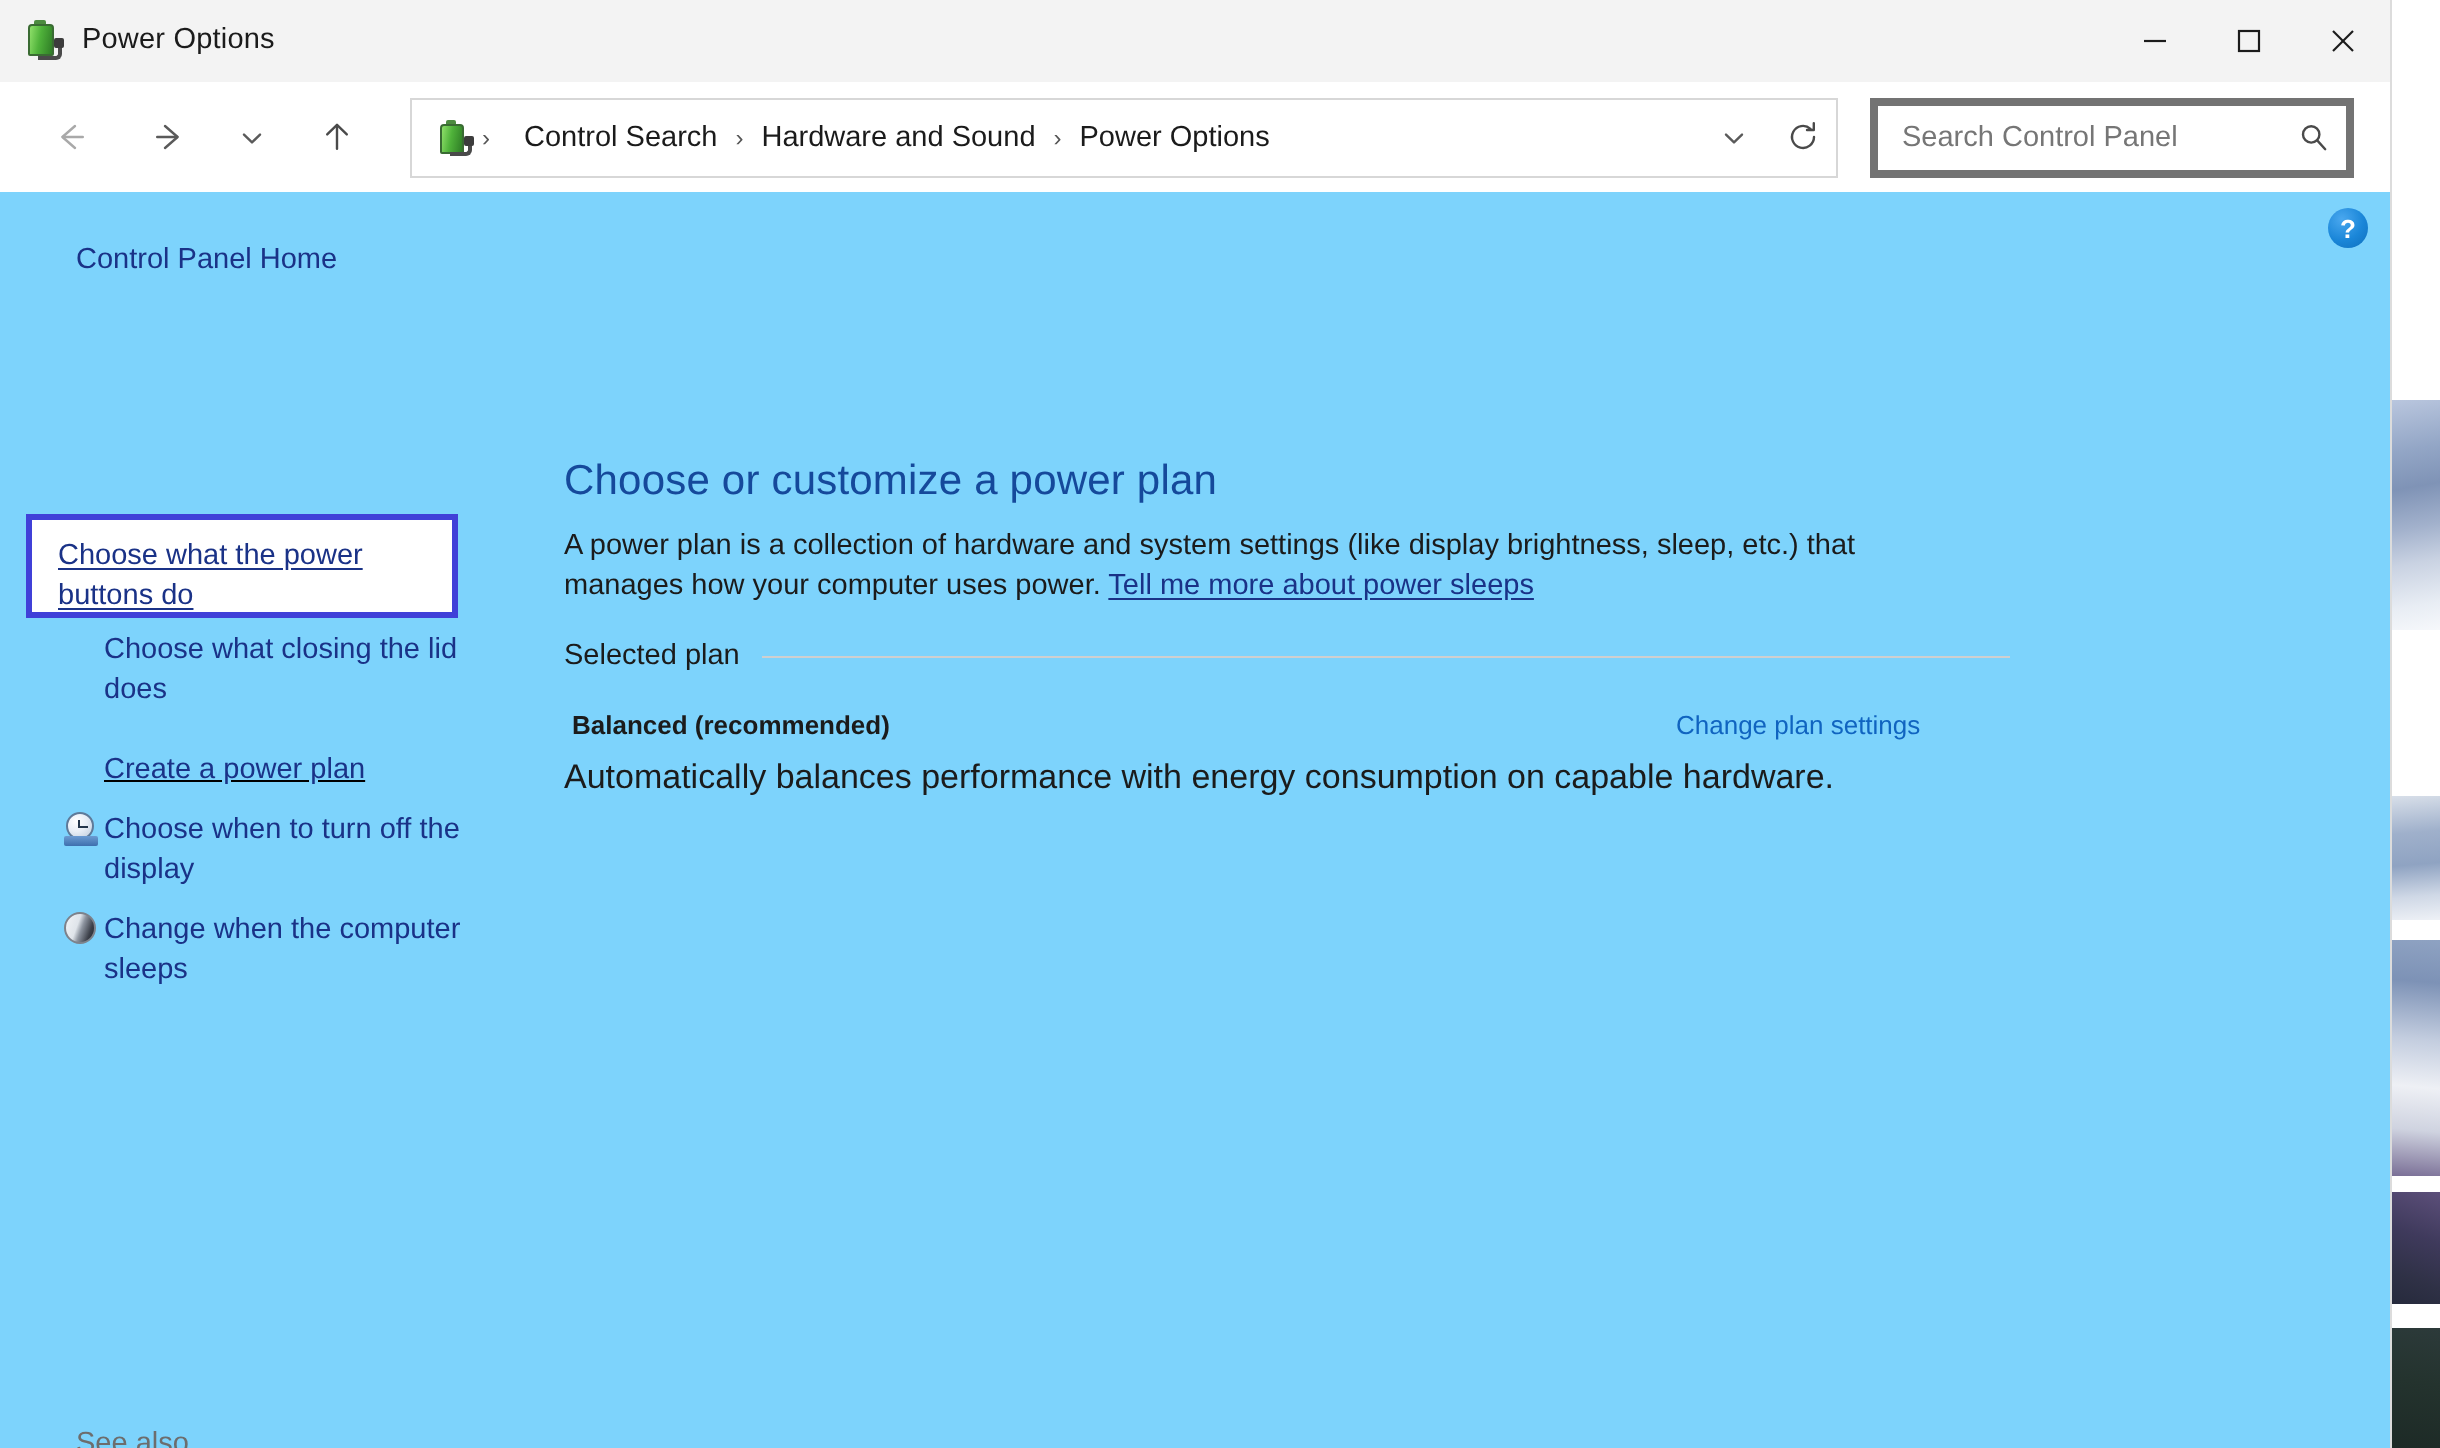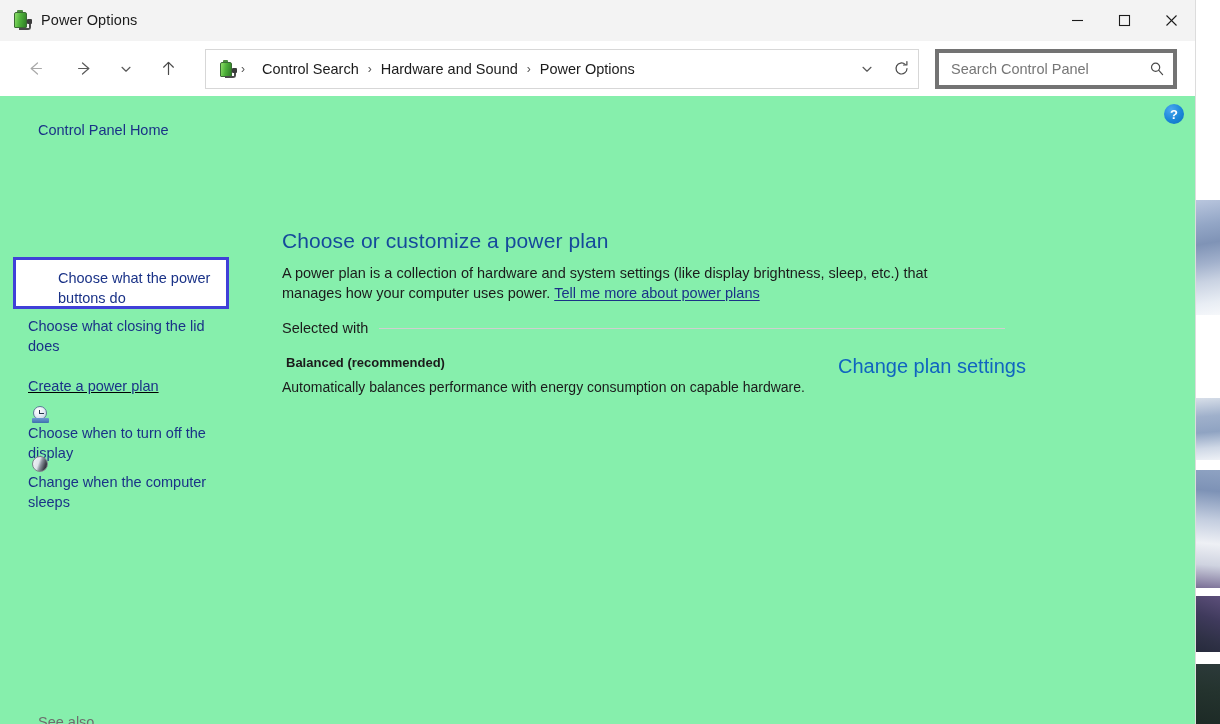--- a/index.html
+++ b/index.html
@@ -46,21 +46,21 @@
     top: 664px; height: 60px;
     background: linear-gradient(190deg,#2c3a3a 0%, #24332e 45%, #1d2a26 100%);
   }
 
   
   #window {
     position: absolute;
     left: 0; top: 0;
     width: 1196px;
     height: 724px;
-    background: #86efac;
+    background: #7dd3fc;
     border-right: 1px solid #dcdcdc;
     box-sizing: border-box;
     overflow: hidden;
   }
 
   
   #titlebar {
     height: 40px;
     background: #f3f3f3;
     display: flex;
@@ -254,36 +254,36 @@
     left: 13px;
     top: 161px;
     width: 216px;
     height: 52px;
     border: 3px solid #4040d8;
     box-sizing: border-box;
     background: #ffffff;
   }
   #focus-link {
     position: absolute;
-    left: 42px;
+    left: 13px;
     top: 8px;
     width: 180px;
     font-size: 14.5px;
     line-height: 20px;
     color: #1a3287;
+    text-decoration: underline;
     text-underline-offset: 2px;
   }
 
   .side-row {
     display: flex;
     align-items: flex-start;
     margin-left: 14px;
     margin-top: 10px;
     min-height: 20px;
-    flex-direction: column;
   }
   .side-row .ico {
     width: 24px;
     flex: none;
     display: flex;
     justify-content: center;
     padding-top: 1px;
   }
   .side-row .txt {
     width: 192px;
@@ -388,28 +388,28 @@
   #plan-name {
     position: absolute;
     left: 6px; top: 259px;
     font-size: 13px;
     font-weight: bold;
     color: #1b1b1b;
   }
   #plan-change {
     position: absolute;
     left: 558px; top: 259px;
-    font-size: 20px;
+    font-size: 13px;
     color: #1064c0;
     cursor: default;
   }
   #plan-desc {
     position: absolute;
     left: 2px; top: 283px;
-    font-size: 14px;
+    font-size: 17px;
     color: #1b1b1b;
   }
 
   
   #help-btn {
     position: absolute;
     right: 11px; top: 104px;
     width: 20px; height: 20px;
     border-radius: 50%;
     background: radial-gradient(circle at 35% 28%, #4aa8ef 0%, #1a86d8 55%, #0f6fbd 100%);
@@ -572,25 +572,25 @@
 
       <span id="see-also-head">See also</span>
 
     </div>
 
     <div id="main">
 
       <div id="page-title">Choose or customize a power plan</div>
 
       <div id="page-desc">
-        <span>A power plan is a collection of hardware and system settings (like display brightness, sleep, etc.) that manages how your computer uses power. </span><span id="desc-link">Tell me more about power plans</span>
+        <span>A power plan is a collection of hardware and system settings (like display brightness, sleep, etc.) that manages how your computer uses power. </span><span id="desc-link">Tell me more about power sleeps</span>
       </div>
 
       <div id="group-bar">
-        <span id="group-label">Selected with</span>
+        <span id="group-label">Selected plan</span>
         <span id="group-rule"></span>
       </div>
 
       <div id="plan-name">Balanced (recommended)</div>
       <div id="plan-change">Change plan settings</div>
       <div id="plan-desc">Automatically balances performance with energy consumption on capable hardware.</div>
     </div>
   </div>
 
   <div id="help-btn">?</div>

